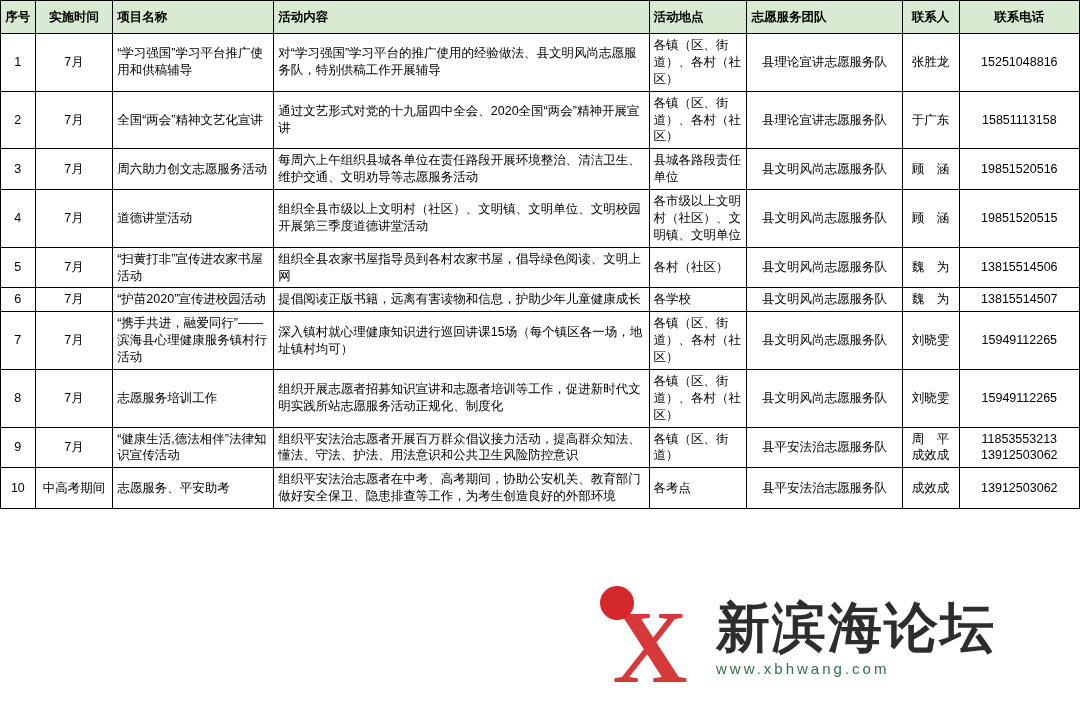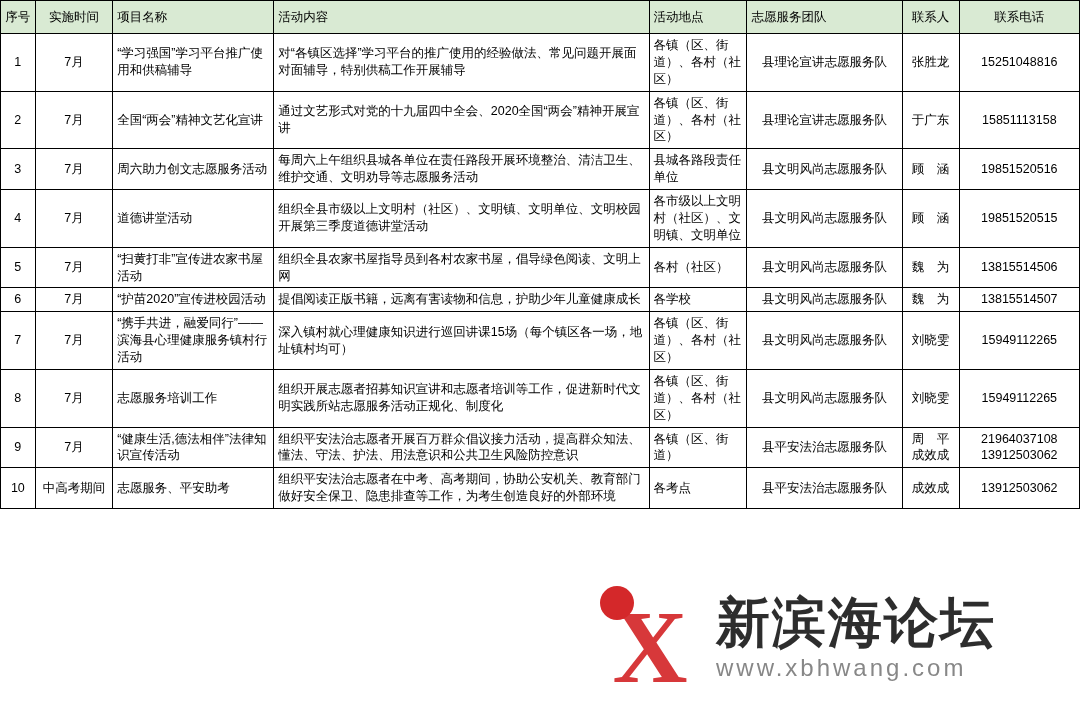--- a/index.html
+++ b/index.html
@@ -32,21 +32,21 @@
     border: 1px solid #000000;
     padding: 3px 4px;
     font-size: 12.5px;
     line-height: 1.35;
     vertical-align: middle;
     word-wrap: break-word;
     overflow: hidden;
   }
   thead th {
     background: #d9ead3;
-    font-weight: normal;
+    font-weight: bold;
     text-align: center;
     height: 26px;
     font-size: 13px;
   }
   .c-idx   { width: 34px;  text-align: center; }
   .c-time  { width: 76px;  text-align: center; }
   .c-name  { width: 158px; text-align: left; }
   .c-body  { width: 368px; text-align: left; }
   .c-place { width: 96px;  text-align: left; }
   .c-team  { width: 152px; text-align: left; }
@@ -108,22 +108,22 @@
   }
   .wm-title {
     font-size: 54px;
     font-weight: bold;
     color: #111111;
     letter-spacing: 2px;
     line-height: 1.05;
     opacity: 0.88;
   }
   .wm-sub {
-    font-size: 24px;
-    color: #737373;
+    font-size: 15px;
+    color: #14532d;
     letter-spacing: 3px;
     font-family: "Liberation Sans", sans-serif;
     opacity: 0.85;
     margin-top: 4px;
   }
 </style>
 </head>
 <body>
 
 <div class="sheet">
@@ -148,21 +148,21 @@
         <th class="c-team">志愿服务团队</th>
         <th class="c-person">联系人</th>
         <th class="c-phone">联系电话</th>
       </tr>
     </thead>
     <tbody>
       <tr>
         <td class="c-idx">1</td>
         <td class="c-time">7月</td>
         <td class="c-name">“学习强国”学习平台推广使用和供稿辅导</td>
-        <td class="c-body">对“各镇区选择”学习平台的推广使用的经验做法、常见问题开展面对面辅导，特别供稿工作开展辅导</td>
+        <td class="c-body">对“学习强国”学习平台的推广使用的经验做法、县文明风尚志愿服务队，特别供稿工作开展辅导</td>
         <td class="c-place">各镇（区、街道）、各村（社区）</td>
         <td class="c-team">县理论宣讲志愿服务队</td>
         <td class="c-person">张胜龙</td>
         <td class="c-phone">15251048816</td>
       </tr>
       <tr>
         <td class="c-idx">2</td>
         <td class="c-time">7月</td>
         <td class="c-name">全国“两会”精神文艺化宣讲</td>
         <td class="c-body">通过文艺形式对党的十九届四中全会、2020全国“两会”精神开展宣讲</td>
@@ -236,21 +236,21 @@
         <td class="c-time">7月</td>
         <td class="c-name">“健康生活,德法相伴”法律知识宣传活动</td>
         <td class="c-body">组织平安法治志愿者开展百万群众倡议接力活动，提高群众知法、懂法、守法、护法、用法意识和公共卫生风险防控意识</td>
         <td class="c-place">各镇（区、街道）</td>
         <td class="c-team">县平安法治志愿服务队</td>
         <td class="c-person two-line">
             <span>周　平</span>
             <span>成效成</span>
           </td>
         <td class="c-phone two-line">
-            <span>21964037108</span>
+            <span>11853553213</span>
             <span>13912503062</span>
           </td>
       </tr>
       <tr>
         <td class="c-idx">10</td>
         <td class="c-time">中高考期间</td>
         <td class="c-name">志愿服务、平安助考</td>
         <td class="c-body">组织平安法治志愿者在中考、高考期间，协助公安机关、教育部门做好安全保卫、隐患排查等工作，为考生创造良好的外部环境</td>
         <td class="c-place">各考点</td>
         <td class="c-team">县平安法治志愿服务队</td>

